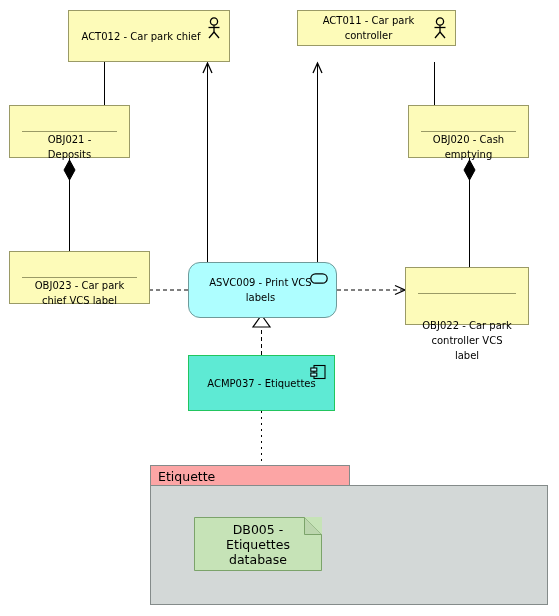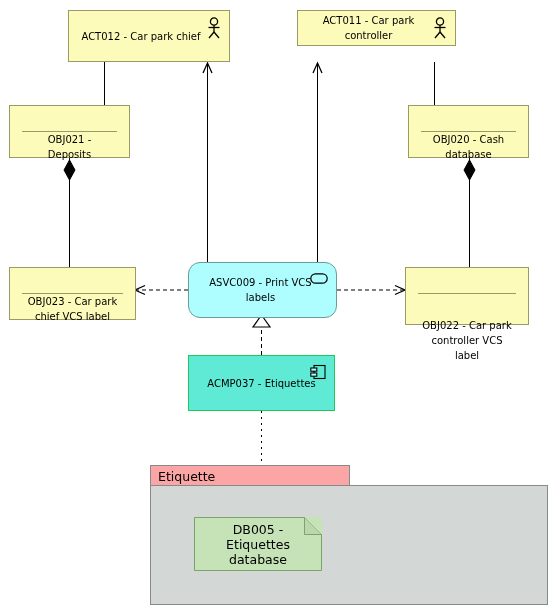--- a/index.html
+++ b/index.html
@@ -198,24 +198,24 @@
     </svg>
   </div>
 
   <div class="node obj-box" style="left:9px; top:105px; width:121px; height:53px;">
     <div class="hdr"></div>
     <div class="body">OBJ021 - Deposits</div>
   </div>
 
   <div class="node obj-box" style="left:408px; top:105px; width:121px; height:53px;">
     <div class="hdr"></div>
-    <div class="body">OBJ020 - Cash database</div>
-  </div>
-
-  <div class="node obj-box" style="left:9px; top:267px; width:127px; height:53px;">
+    <div class="body">OBJ020 - Cash emptying</div>
+  </div>
+
+  <div class="node obj-box" style="left:9px; top:251px; width:141px; height:53px;">
     <div class="hdr"></div>
     <div class="body">OBJ023 - Car park chief VCS label</div>
   </div>
 
   <div class="node obj-box" style="left:405px; top:267px; width:124px; height:58px;gap:24px;">
     <div class="hdr"></div>
     <div class="body">OBJ022 - Car park controller VCS label</div>
   </div>
 
   <div class="node svc-box" style="left:188px; top:262px; width:149px; height:56px;">

